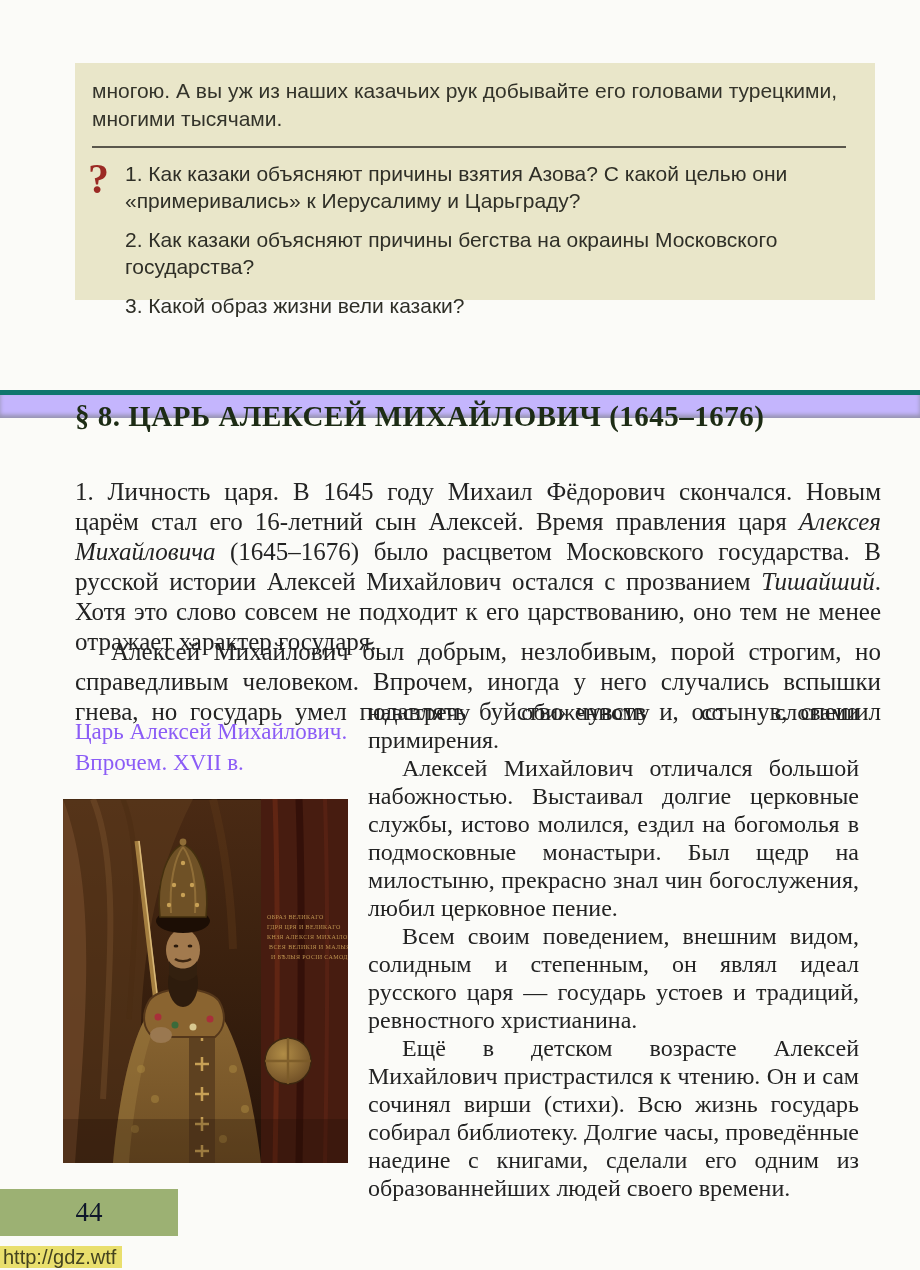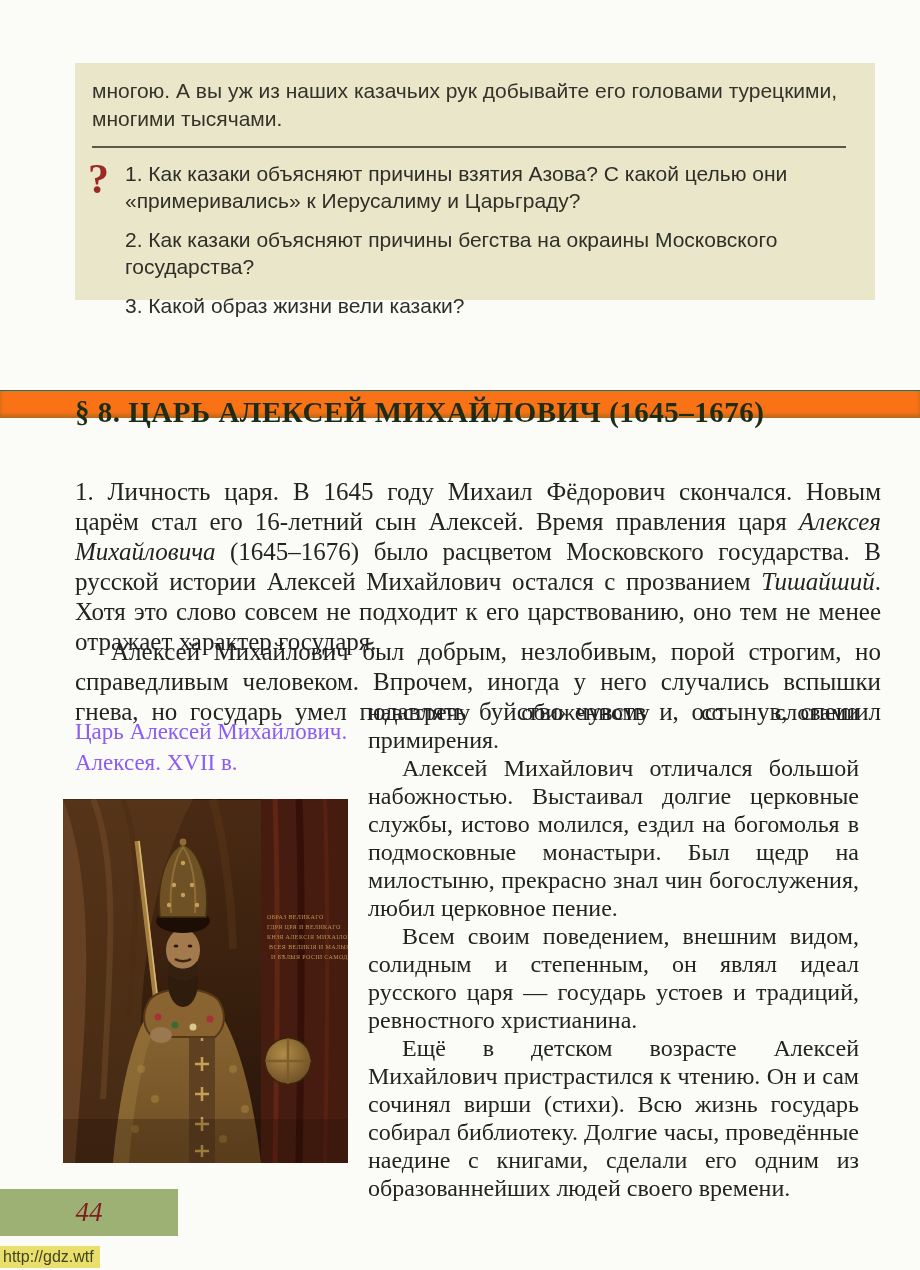--- a/index.html
+++ b/index.html
@@ -22,21 +22,21 @@
     font-family:"Liberation Sans",sans-serif;font-size:21px;line-height:27px;color:#2f2f27;
   }
   .qmark{
     position:absolute;left:-4px;top:-2px;font-family:"Liberation Serif",serif;
     font-size:42px;font-weight:bold;color:#9b2a24;line-height:1;
   }
   .questions p{margin:12px;}
   
   .section-band{
     position:absolute;left:0;top:390px;width:920px;height:28px;
-    background:#f97316;border-top:1px solid #0f766e;box-sizing:border-box;
+    background:#c4b5fd;border-top:5px solid #0f766e;box-sizing:border-box;
     box-shadow:inset 0 -3px 4px rgba(60,80,30,.35);
   }
   .section-band h1{
     margin:0;padding:5px 0 0 75px;font-size:29px;font-weight:bold;
     color:#1d2c15;letter-spacing:.5px;white-space:nowrap;
   }
   
   .bodytext{position:absolute;text-align:justify;color:#232323;}
   .para1{left:75px;top:452px;width:806px;font-size:25px;line-height:30px;}
   .para2a{left:75px;top:612px;width:806px;font-size:25px;line-height:30px;
@@ -52,25 +52,25 @@
   .rightcol p{margin:0;}
   .rightcol p.indent{text-indent:34px;}
   i{font-style:italic;} b{font-weight:normal;}
   
   .portrait-frame{position:absolute;left:63px;top:799px;width:285px;height:364px;}
   .portrait-frame svg{display:block;}
   
   .page-num-bar{
     position:absolute;left:0;top:1189px;width:178px;height:47px;background:#9cb173;
     display:flex;align-items:center;justify-content:center;
-    font-size:27px;color:#7f1d1d;font-style:italic;
+    font-size:27px;color:#0f172a;
   }
   .watermark{
     position:absolute;left:0;top:1246px;background:#e9df6d;color:#44431f;
-    font-family:"Liberation Sans",sans-serif;font-size:16px;line-height:20px;
+    font-family:"Liberation Sans",sans-serif;font-size:20px;line-height:20px;
     padding:1px 6px 1px 3px;
   }
 </style>
 </head>
 <body>
 
 <div class="page">
 
   <section class="quote-box">
     <p class="quote-text">многою. А вы уж из наших казачьих рук добывайте его головами турецкими, многими тысячами.</p>
@@ -86,21 +86,21 @@
   <header class="section-band">
     <h1>§ 8. ЦАРЬ АЛЕКСЕЙ МИХАЙЛОВИЧ (1645–1676)</h1>
   </header>
 
   <p class="bodytext para1"><b>1. Личность царя. </b><span>В 1645 году Михаил Фёдорович скончался. Новым царём стал его 16-летний сын Алексей. Время правления царя </span><i>Алексея Михайловича</i><span> (1645–1676) было расцветом Московского государства. В русской истории Алексей Михайлович остался с прозванием </span><i>Тишайший</i><span>. Хотя это слово совсем не подходит к его царствованию, оно тем не менее отражает характер государя.</span></p>
 
   <p class="bodytext para2a">Алексей Михайлович был добрым, незлобивым, порой строгим, но справедливым человеком. Впрочем, иногда у него случались вспышки гнева, но государь умел подавлять буйство чувств и, остынув, спешил</p>
 
   <div class="caption">
     <div>Царь Алексей Михайлович.</div>
-    <div>Алексея. XVII в.</div>
+    <div>Впрочем. XVII в.</div>
   </div>
 
   <div class="portrait-frame">
     <svg width="285" height="364" viewBox="0 0 285 364" xmlns="http://www.w3.org/2000/svg">
       <defs>
         <linearGradient id="bg" x1="0" y1="0" x2="0" y2="1">
           <stop offset="0" stop-color="#4a2a14"></stop>
           <stop offset="0.5" stop-color="#39200e"></stop>
           <stop offset="1" stop-color="#27140a"></stop>
         </linearGradient>

